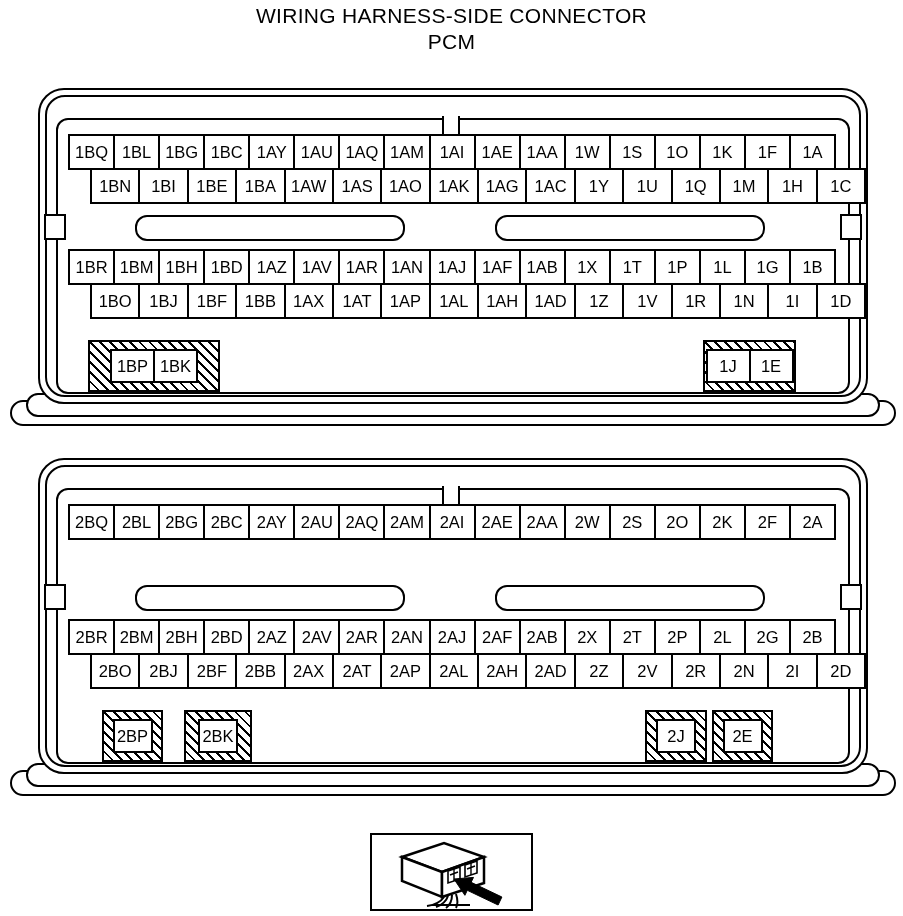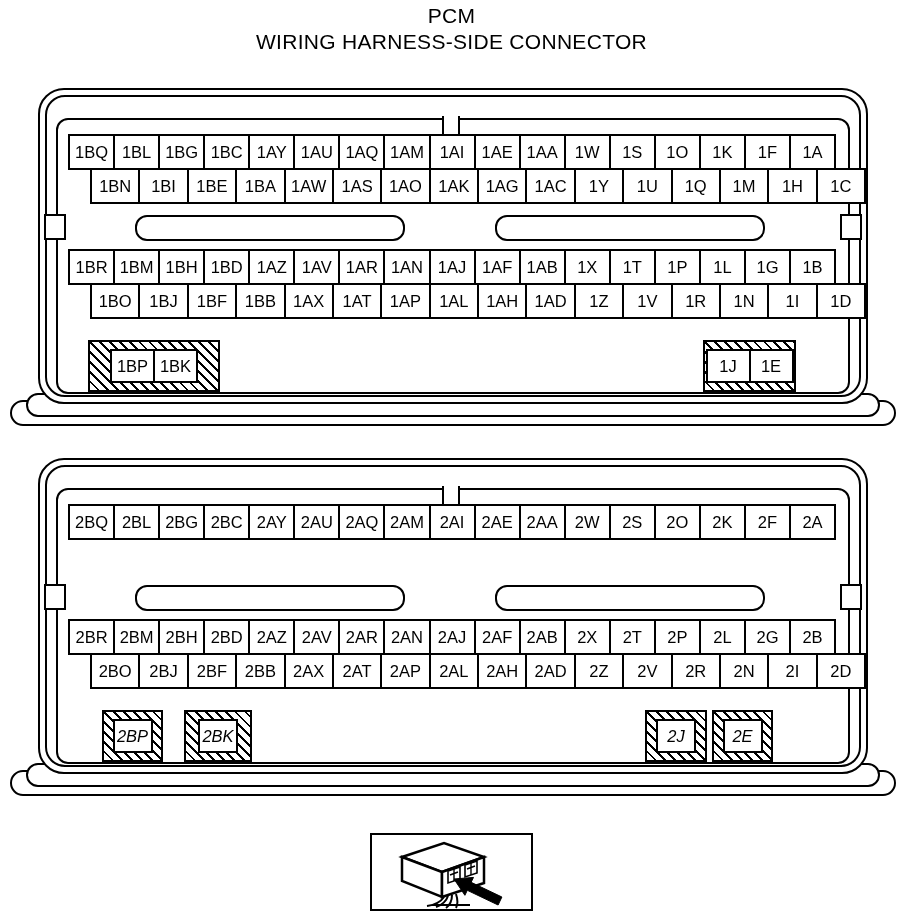--- a/index.html
+++ b/index.html
@@ -45,32 +45,32 @@
               font-size: 16.5px; white-space: nowrap; }
   .pin-cell:first-child { margin-left: 0; }
 
   .key-group { position: absolute; top: 252px; height: 52px; border: 2px solid #000;
                background: repeating-linear-gradient(45deg, #fff 0 5px, #000 5px 7px);
                display: flex; align-items: center; justify-content: center; }
   .key-cell { border: 2px solid #000; margin-left: -2px; background: #fff; height: 34px;
               display: flex; align-items: center; justify-content: center; font-size: 16.5px; }
   .key-cell:first-child { margin-left: 0; }
   .key-group.pair .key-cell   { width: 45px; }
-  .key-group.single .key-cell { width: 40px; font-style: italic; }
+  .key-group.single .key-cell { width: 40px; }
 
   .legend { position: absolute; left: 370px; top: 833px; width: 163px; height: 78px;
             border: 2px solid #000; background: #fff; }
   .legend svg { display: block; }
 </style>
 </head>
 <body>
 
 <div class="title">
+  <div>WIRING HARNESS-SIDE CONNECTOR</div>
   <div>PCM</div>
-  <div>WIRING HARNESS-SIDE CONNECTOR</div>
 </div>
 
 <div class="connector" style="top:88px">
   <div class="flange-b"></div>
   <div class="flange-a"></div>
   <div class="shell-outer"></div>
   <div class="shell-mid"></div>
   <div class="shell-inner"></div>
   <div class="notch-top"></div>
   <div class="side-tab left"></div>

